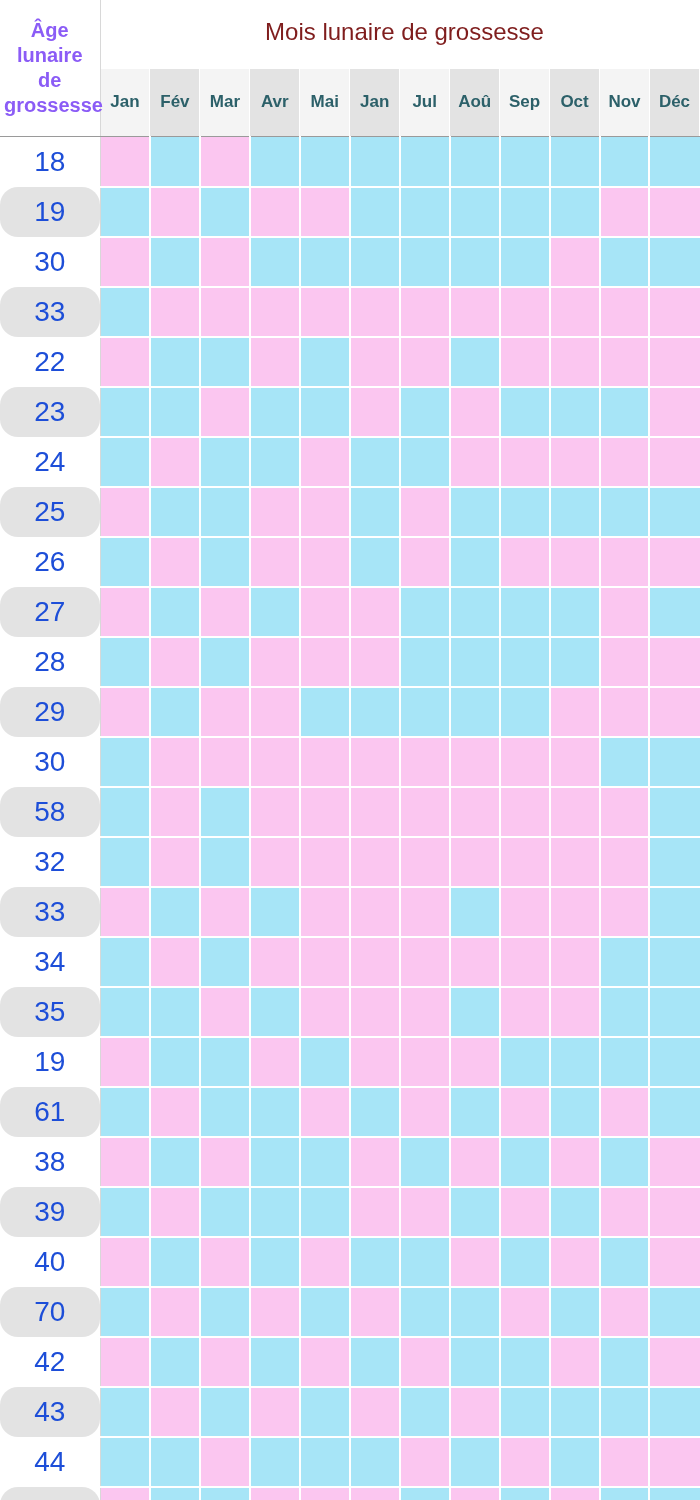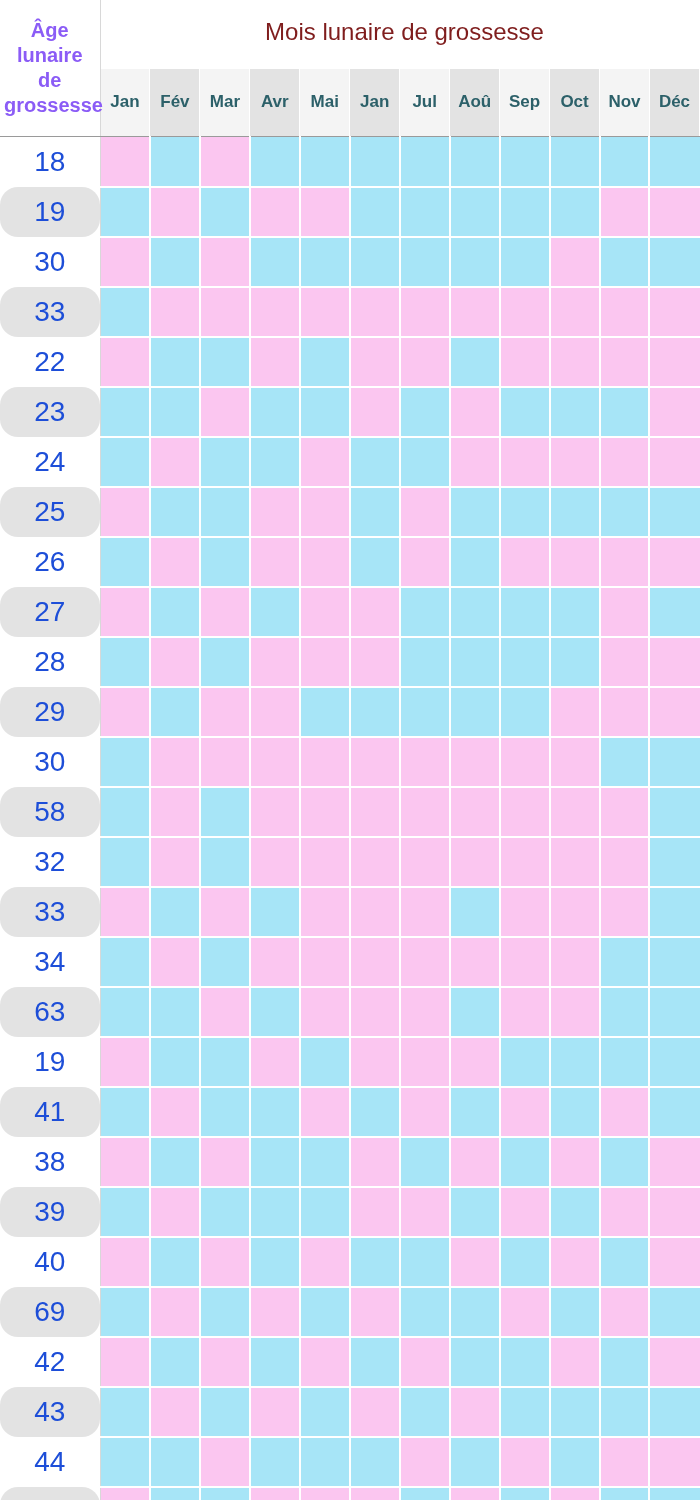--- a/index.html
+++ b/index.html
@@ -372,21 +372,21 @@
           <td class="gender-cell girl"></td>
           <td class="gender-cell girl"></td>
           <td class="gender-cell girl"></td>
           <td class="gender-cell girl"></td>
           <td class="gender-cell girl"></td>
           <td class="gender-cell girl"></td>
           <td class="gender-cell boy"></td>
           <td class="gender-cell boy"></td>
         </tr>
         <tr class="striped">
-          <td class="age-cell">63</td>
+          <td class="age-cell">35</td>
           <td class="gender-cell boy"></td>
           <td class="gender-cell boy"></td>
           <td class="gender-cell girl"></td>
           <td class="gender-cell boy"></td>
           <td class="gender-cell girl"></td>
           <td class="gender-cell girl"></td>
           <td class="gender-cell girl"></td>
           <td class="gender-cell boy"></td>
           <td class="gender-cell girl"></td>
           <td class="gender-cell girl"></td>
@@ -402,21 +402,21 @@
           <td class="gender-cell boy"></td>
           <td class="gender-cell girl"></td>
           <td class="gender-cell girl"></td>
           <td class="gender-cell girl"></td>
           <td class="gender-cell boy"></td>
           <td class="gender-cell boy"></td>
           <td class="gender-cell boy"></td>
           <td class="gender-cell boy"></td>
         </tr>
         <tr class="striped">
-          <td class="age-cell">41</td>
+          <td class="age-cell">61</td>
           <td class="gender-cell boy"></td>
           <td class="gender-cell girl"></td>
           <td class="gender-cell boy"></td>
           <td class="gender-cell boy"></td>
           <td class="gender-cell girl"></td>
           <td class="gender-cell boy"></td>
           <td class="gender-cell girl"></td>
           <td class="gender-cell boy"></td>
           <td class="gender-cell girl"></td>
           <td class="gender-cell boy"></td>
@@ -462,21 +462,21 @@
           <td class="gender-cell girl"></td>
           <td class="gender-cell boy"></td>
           <td class="gender-cell boy"></td>
           <td class="gender-cell girl"></td>
           <td class="gender-cell boy"></td>
           <td class="gender-cell girl"></td>
           <td class="gender-cell boy"></td>
           <td class="gender-cell girl"></td>
         </tr>
         <tr class="striped">
-          <td class="age-cell">69</td>
+          <td class="age-cell">70</td>
           <td class="gender-cell boy"></td>
           <td class="gender-cell girl"></td>
           <td class="gender-cell boy"></td>
           <td class="gender-cell girl"></td>
           <td class="gender-cell boy"></td>
           <td class="gender-cell girl"></td>
           <td class="gender-cell boy"></td>
           <td class="gender-cell boy"></td>
           <td class="gender-cell girl"></td>
           <td class="gender-cell boy"></td>

